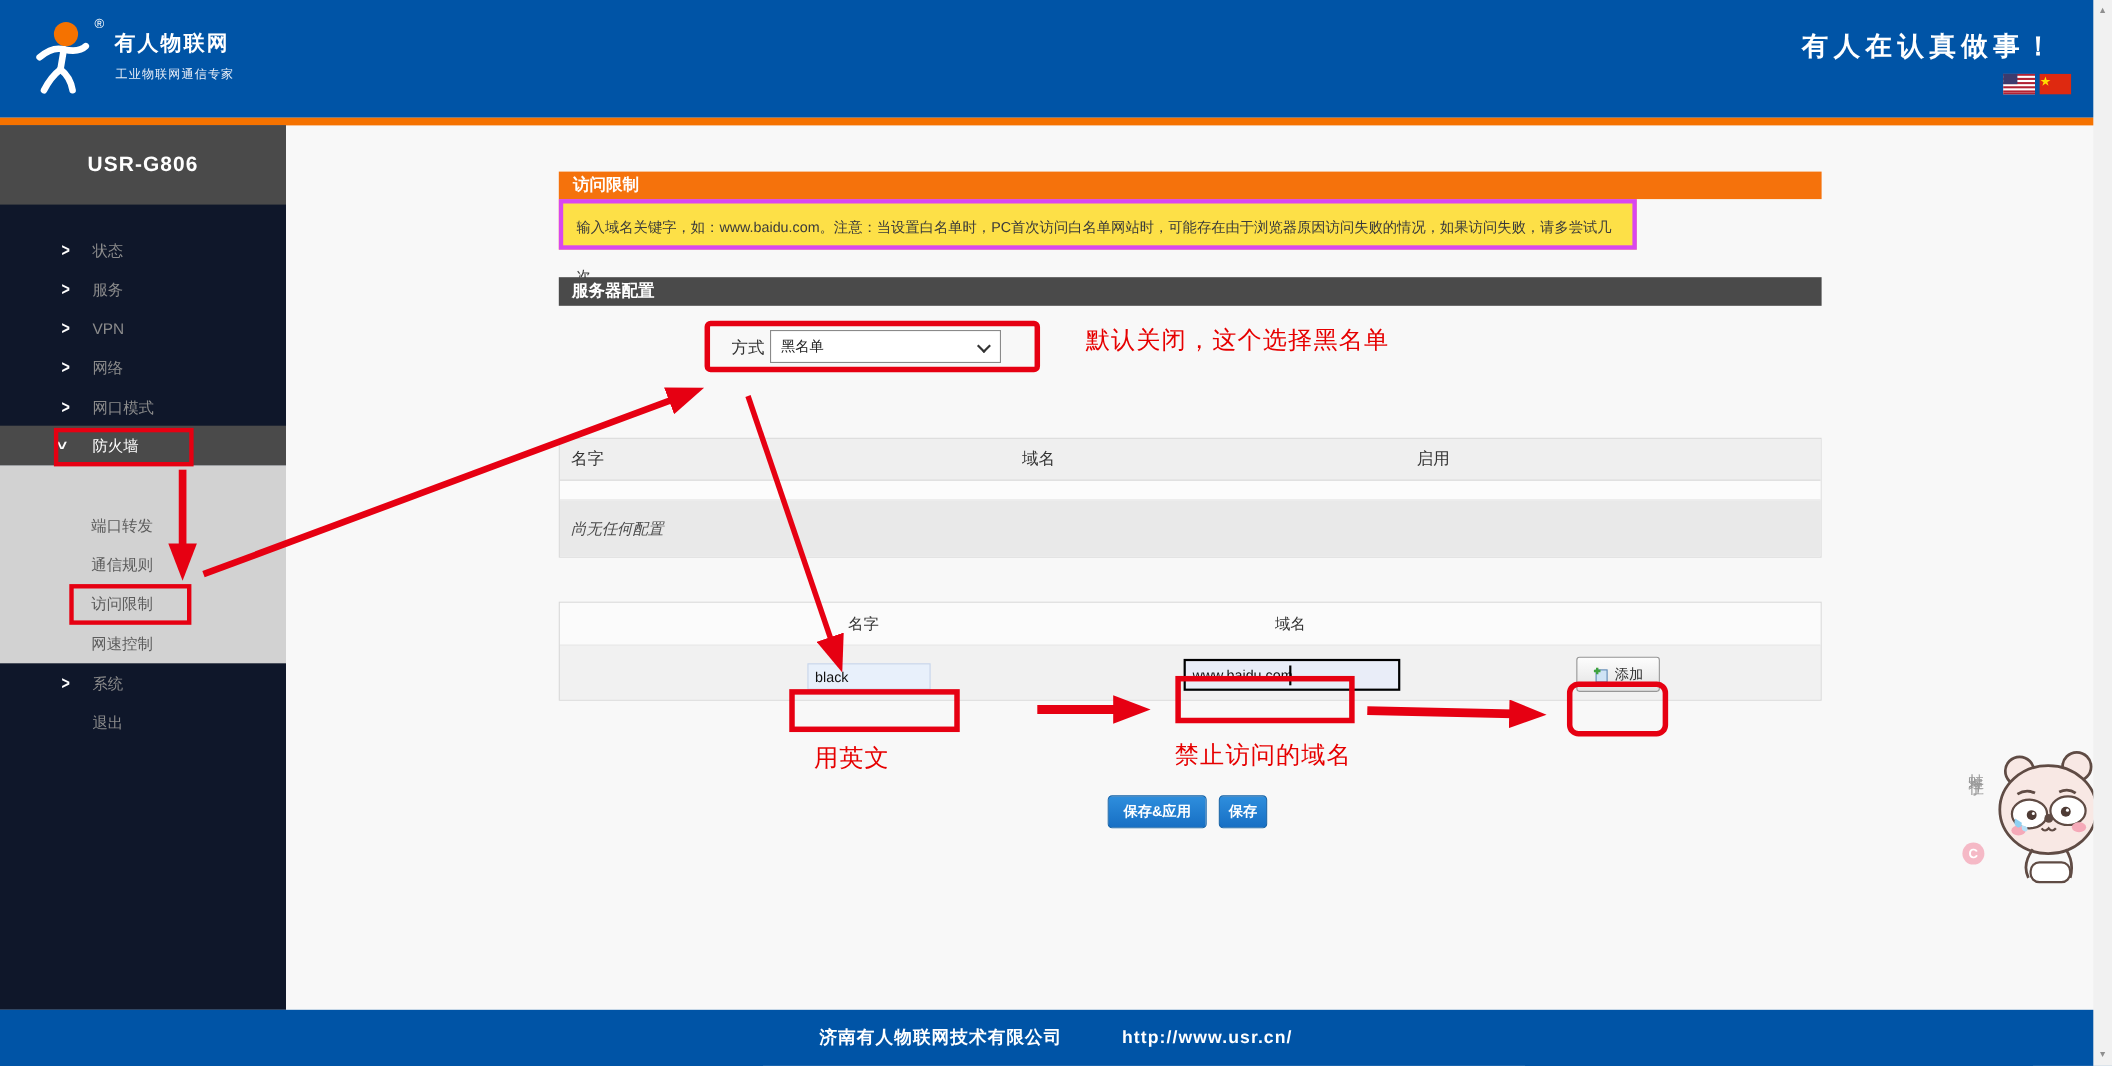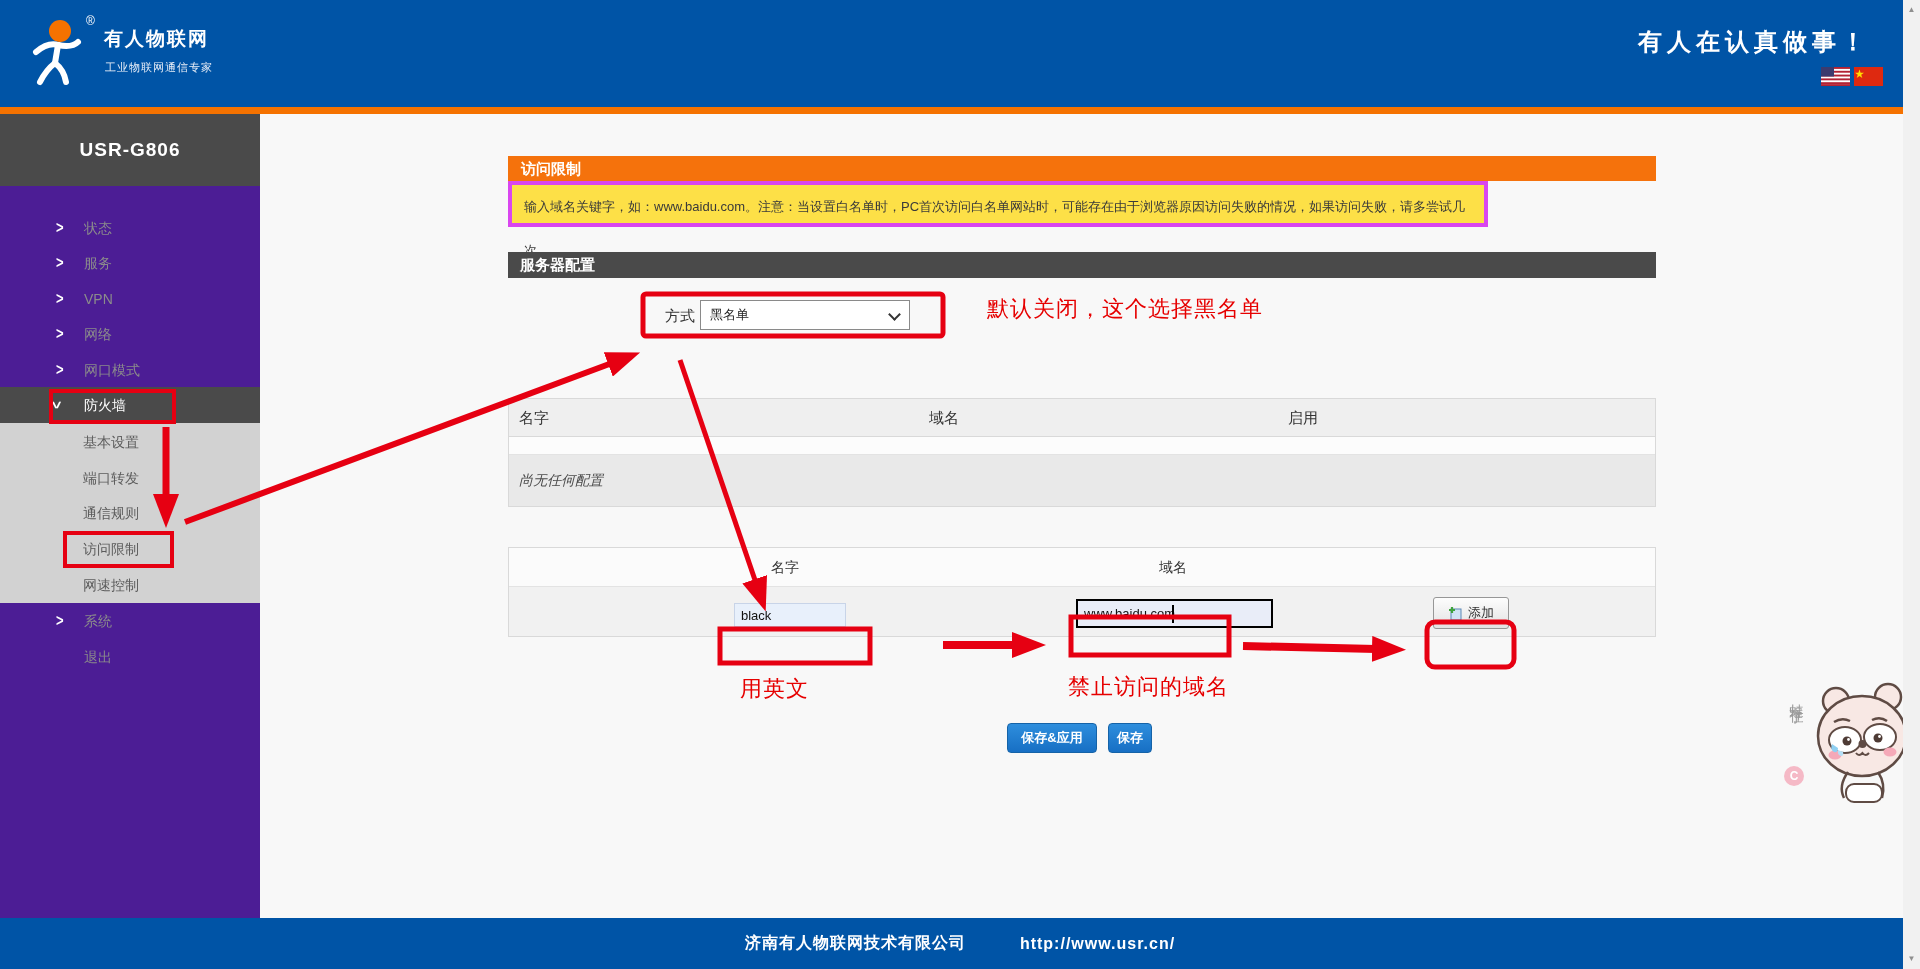--- a/index.html
+++ b/index.html
@@ -12,21 +12,21 @@
   .orange-strip { position:absolute; left:0; top:107px; width:1920px; height:7px; background:#F57200; }
   .logo-svg { position:absolute; left:22px; top:18px; }
   .reg-mark { position:absolute; left:86px; top:14px; color:#fff; font-size:12px; }
   .brand-title { position:absolute; left:104px; top:26px; color:#fff; font-size:19px; font-weight:bold; letter-spacing:2px; }
   .brand-tagline { position:absolute; left:105px; top:60px; color:#E9EFF8; font-size:11px; letter-spacing:1px; }
   .slogan { position:absolute; right:50px; top:26px; color:#fff; font-size:24px; font-weight:bold; letter-spacing:5px; }
   .flags { position:absolute; right:37px; top:67px; display:flex; gap:4px; }
   .flag { width:29px; height:19px; display:block; }
 
   
-  .sidebar { position:absolute; left:0; top:114px; width:260px; height:804px; background:#4c1d95; }
+  .sidebar { position:absolute; left:0; top:114px; width:260px; height:804px; background:#0f172a; }
   .device-block { position:absolute; left:0; top:0; width:260px; height:72px; background:#4A4A4A; color:#fff;
                   font-size:19px; font-weight:600; letter-spacing:1px; text-align:center; line-height:72px; }
   .side-item { position:absolute; left:0; width:260px; height:36px; line-height:36px; font-size:14px; color:#8B8B8B; cursor:pointer; }
   .side-item .chev { position:absolute; left:56px; top:0; color:#fff; font-weight:bold; font-size:13px; transform:scaleY(1.25); }
   .side-item .lbl { position:absolute; left:84px; top:0; }
   .side-item.active { background:#4A4A4A; color:#fff; }
   .submenu-block { position:absolute; left:0; top:309px; width:260px; height:180px; background:#D2D2D2; }
   .sub-item { position:absolute; left:0; width:260px; height:36px; line-height:36px; font-size:14px; color:#5C5C5C; cursor:pointer; }
   .sub-item .lbl { position:absolute; left:83px; top:0; }
 
@@ -157,23 +157,20 @@
     <div class="side-item" style="top:238px">
       <span class="chev">&gt;</span>
       <span class="lbl">网口模式</span>
     </div>
     <div class="side-item active" style="top:273px">
       <span class="chev" style="transform:rotate(90deg) scaleY(1.25); left:52px;">&gt;</span>
       <span class="lbl">防火墙</span>
     </div>
 
     <div class="submenu-block">
-      <div class="sub-item" style="top:1px">
-        <span class="lbl">基本设置</span>
-      </div>
       <div class="sub-item" style="top:37px">
         <span class="lbl">端口转发</span>
       </div>
       <div class="sub-item" style="top:72px">
         <span class="lbl">通信规则</span>
       </div>
       <div class="sub-item" style="top:108px">
         <span class="lbl">访问限制</span>
       </div>
       <div class="sub-item" style="top:144px">

